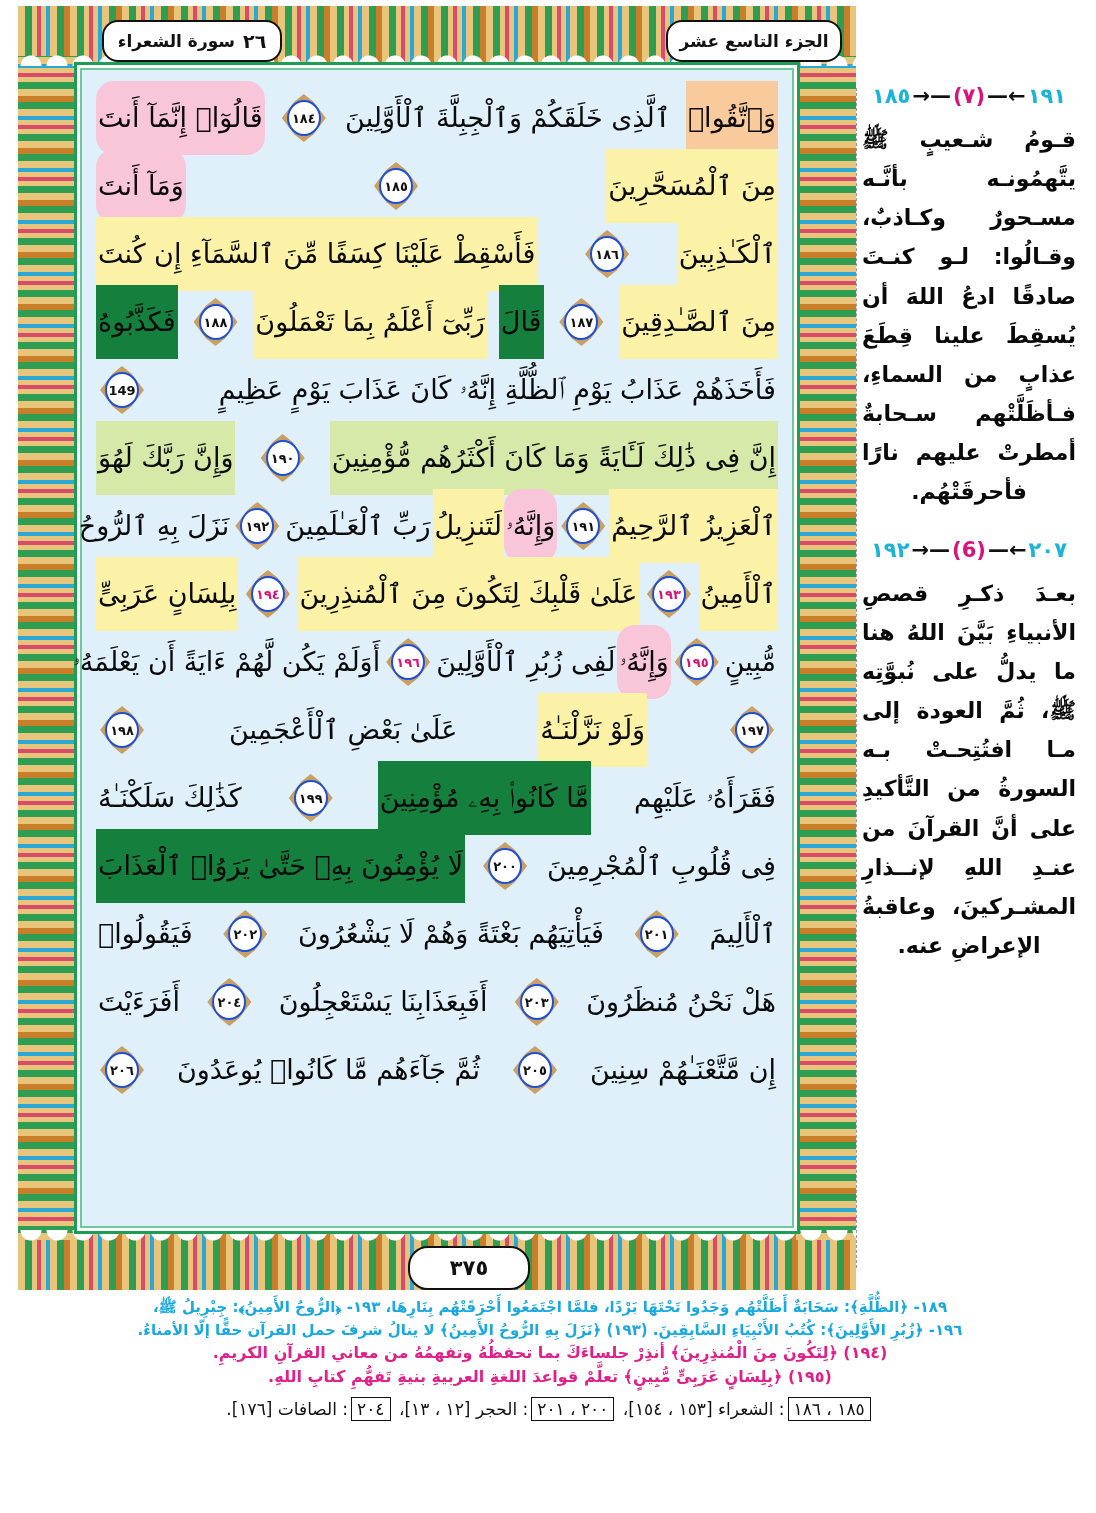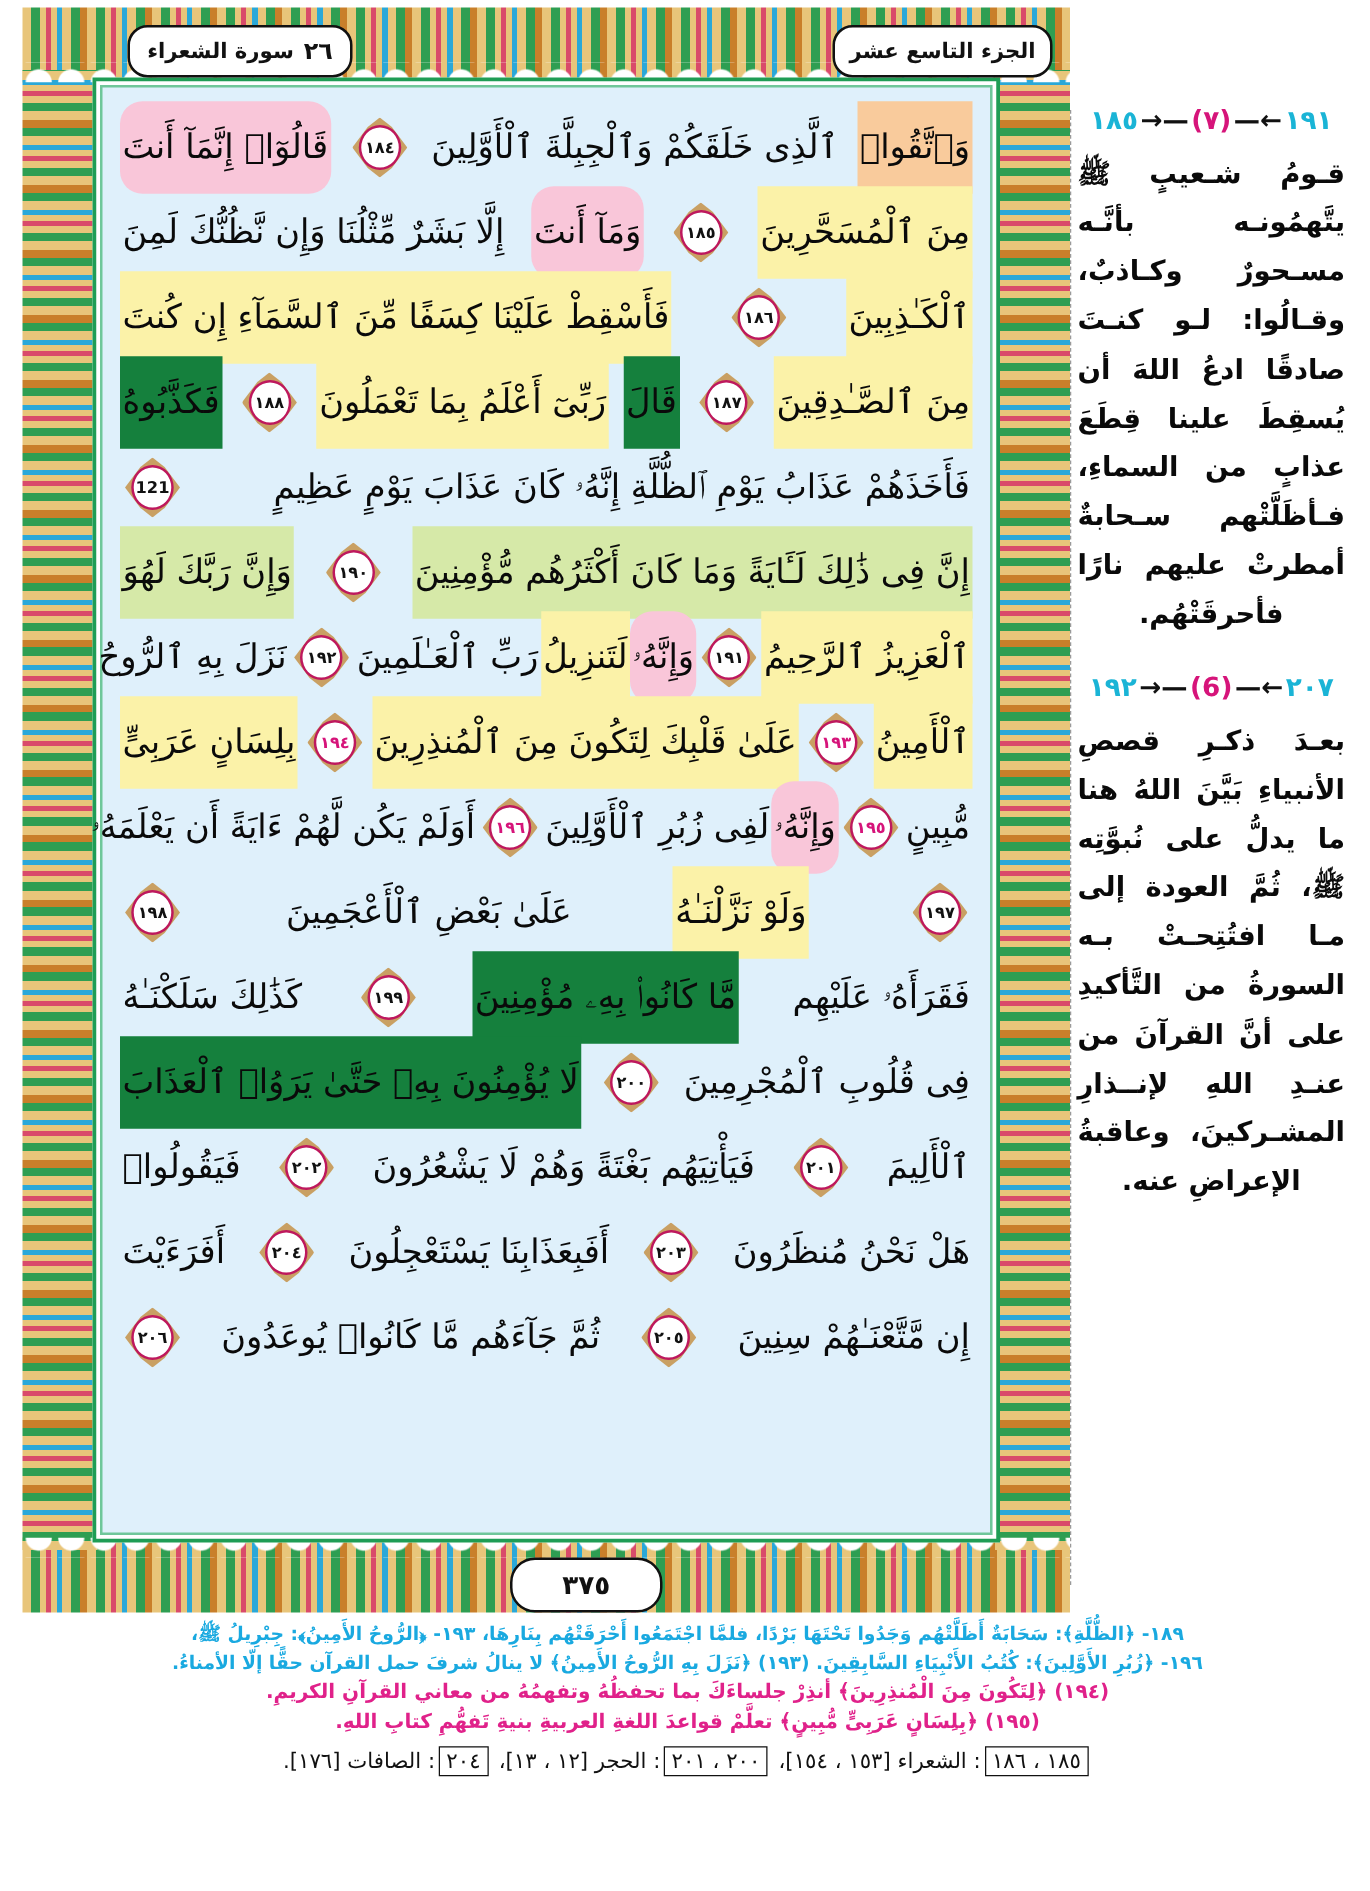--- a/index.html
+++ b/index.html
@@ -117,21 +117,21 @@
     width:46px;height:50px;flex:0 0 auto;margin:0 3px;position:relative;
   }
   .ayah-mark .rosette{
     width:44px;height:48px;position:relative;
     background:#c9a063;
     clip-path:polygon(50% 0%,72% 16%,100% 50%,72% 84%,50% 100%,28% 84%,0% 50%,28% 16%);
     display:flex;align-items:center;justify-content:center;
   }
   .ayah-mark .inner-disc{
     width:30px;height:32px;border-radius:50%;
-    background:#ffffff;border:2px solid #be185d;
+    background:#ffffff;border:2px solid #1d4ed8;
     display:flex;align-items:center;justify-content:center;
   }
   .ayah-mark .anum{
     font-size:13px;font-weight:bold;color:#111;line-height:1;
   }
   .ayah-mark.magenta .anum{color:#d6147a;}
 
   
   #page-num-badge{
     position:absolute;left:390px;top:1240px;width:118px;height:40px;
@@ -224,21 +224,20 @@
         <div class="aline-inner">
           <span class="seg hl-yellow">مِنَ ٱلْمُسَحَّرِينَ</span>
           <span class="ayah-mark">
             <span class="rosette">
               <span class="inner-disc">
                 <span class="anum">١٨٥</span>
               </span>
             </span>
           </span>
           <span class="seg hl-pink">وَمَآ أَنتَ</span>
-          <span class="seg hl-none">إِلَّا بَشَرٌ مِّثْلُنَا وَإِن نَّظُنُّكَ لَمِنَ</span>
         </div>
       </div>
       <div class="ayah-line">
         <div class="aline-inner">
           <span class="seg hl-yellow">ٱلْكَـٰذِبِينَ</span>
           <span class="ayah-mark">
             <span class="rosette">
               <span class="inner-disc">
                 <span class="anum">١٨٦</span>
               </span>
@@ -268,21 +267,21 @@
           </span>
           <span class="seg hl-grey">فَكَذَّبُوهُ</span>
         </div>
       </div>
       <div class="ayah-line">
         <div class="aline-inner">
           <span class="seg hl-none">فَأَخَذَهُمْ عَذَابُ يَوْمِ ٱلظُّلَّةِ إِنَّهُۥ كَانَ عَذَابَ يَوْمٍ عَظِيمٍ</span>
           <span class="ayah-mark">
             <span class="rosette">
               <span class="inner-disc">
-                <span class="anum">121</span>
+                <span class="anum">149</span>
               </span>
             </span>
           </span>
         </div>
       </div>
       <div class="ayah-line">
         <div class="aline-inner">
           <span class="seg hl-green">إِنَّ فِى ذَٰلِكَ لَـَٔايَةً وَمَا كَانَ أَكْثَرُهُم مُّؤْمِنِينَ</span>
           <span class="ayah-mark">
             <span class="rosette">

